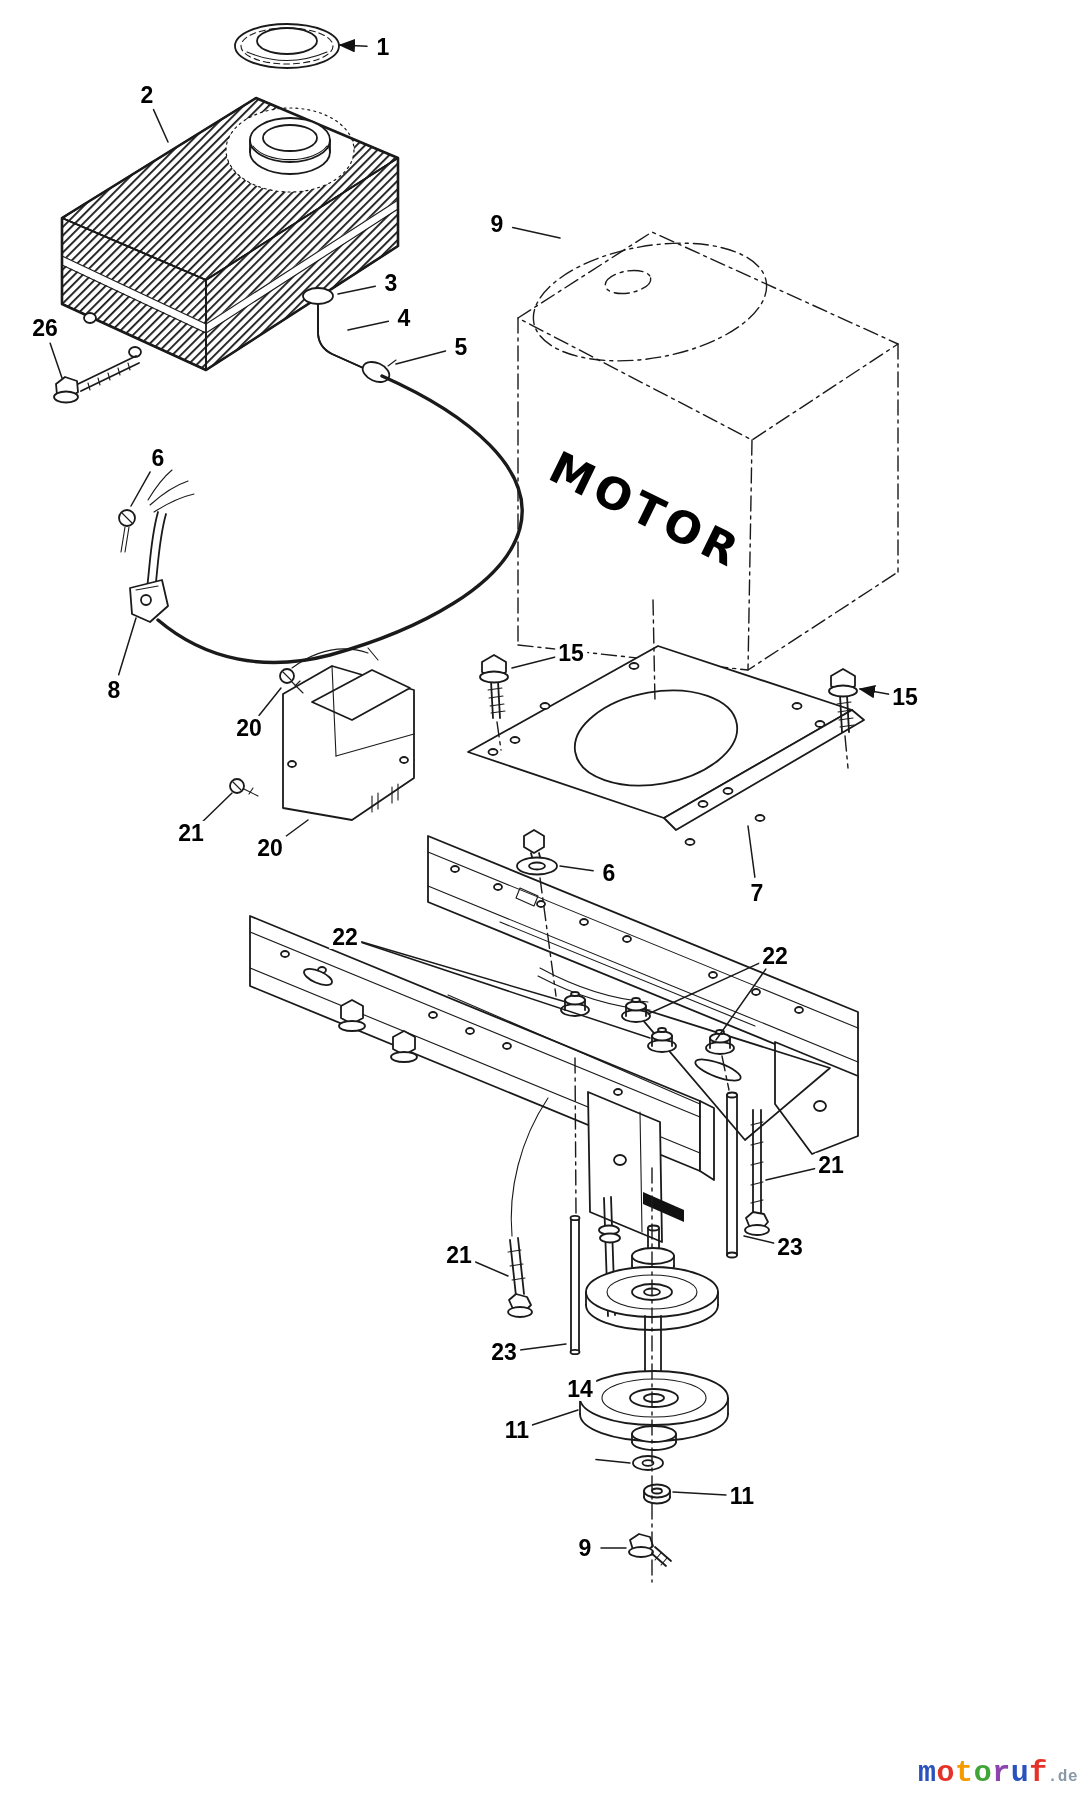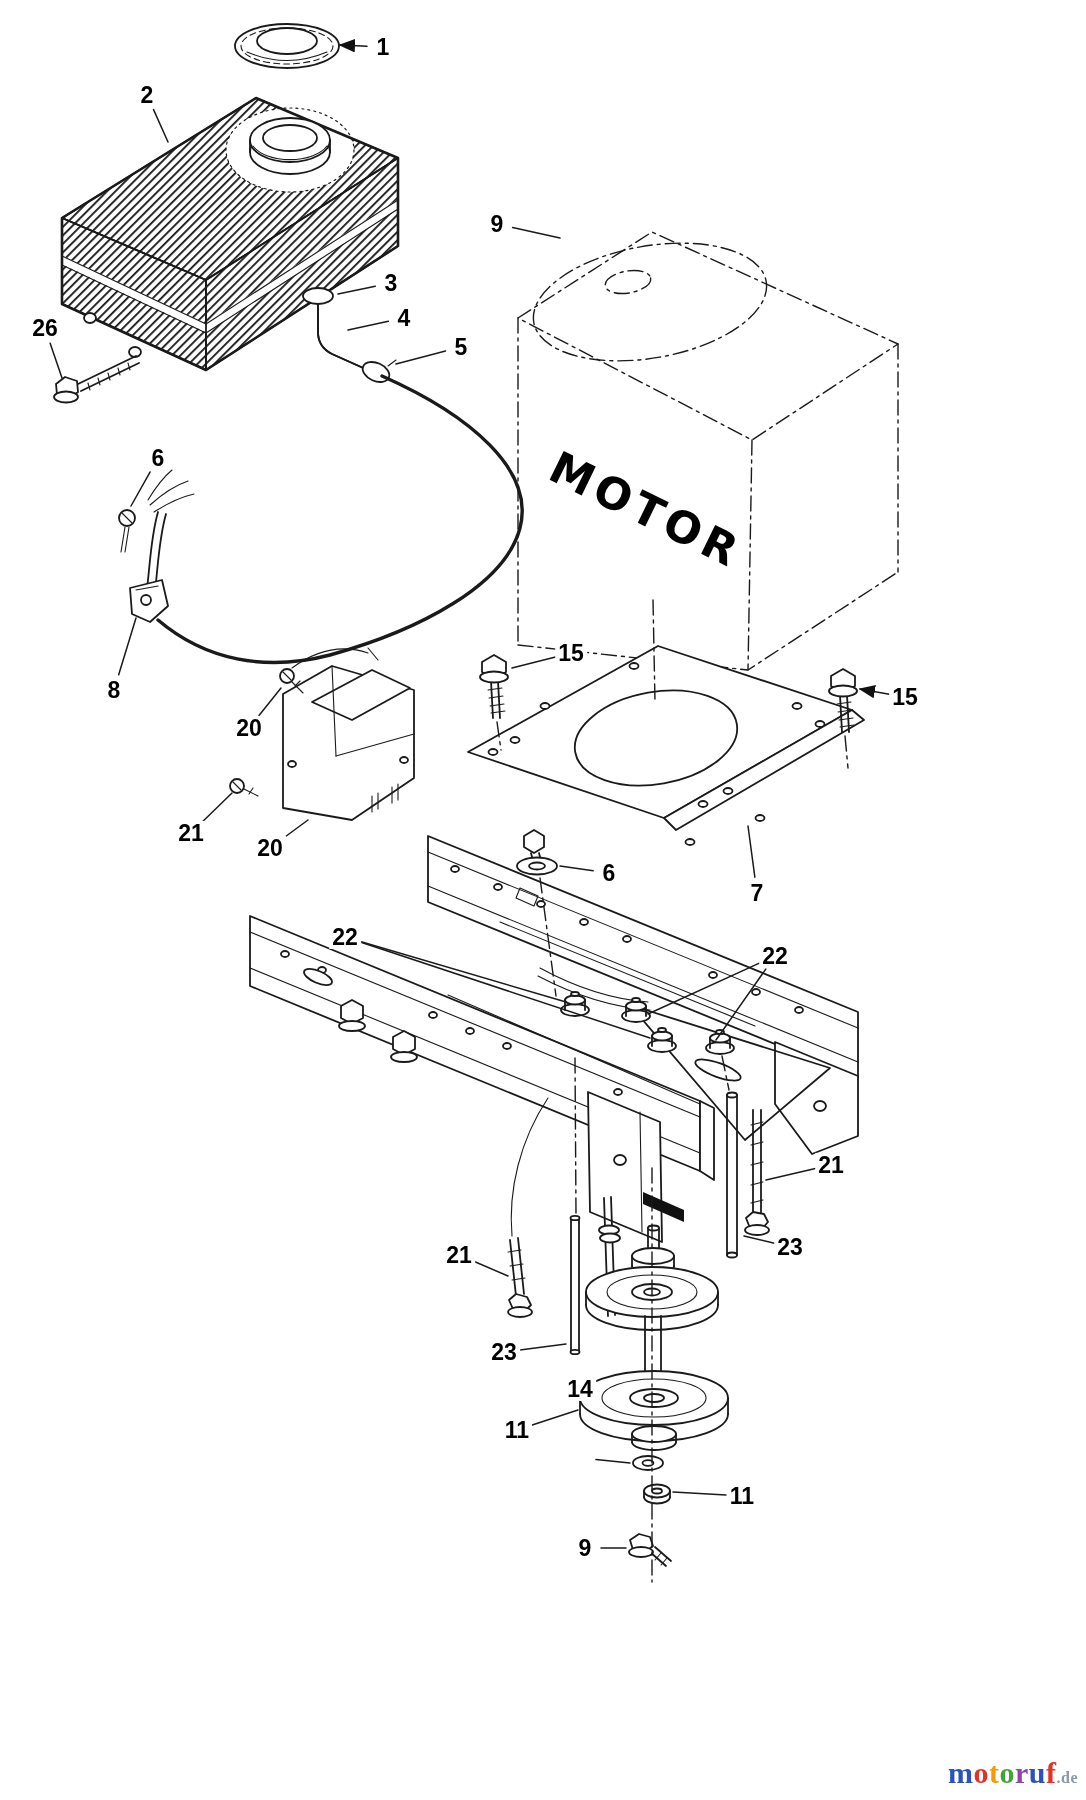--- a/index.html
+++ b/index.html
@@ -14,21 +14,21 @@
   .art .thin{stroke-width:1.1}
   .art .thick{stroke-width:2.6}
   .art .dd{stroke-dasharray:15 5 3 5;stroke-width:1.4}
   .art .dot{stroke-dasharray:2 4;stroke-width:1.2}
   .art .wseam{stroke:#fff;stroke-width:8}
   .art .cable{stroke-width:3.4}
   .art text{stroke:none;fill:#000}
   .motor-text{font-family:"DejaVu Sans",sans-serif;font-weight:bold;font-size:44px;letter-spacing:5px;fill:#000;stroke:#000;stroke-width:1}
   #leader-layer line{stroke:#1a1a1a;stroke-width:1.5}
   .callout{position:absolute;transform:translate(-50%,-50%);font-size:23px;font-weight:bold;color:#000;background:#fff;padding:0 3px;line-height:1.05;z-index:5}
-  .watermark{position:absolute;right:8px;bottom:10px;font-weight:bold;font-size:30px;letter-spacing:.5px;z-index:6;font-family:Liberation Serif, serif}
+  .watermark{position:absolute;right:8px;bottom:10px;font-weight:bold;font-size:30px;letter-spacing:.5px;z-index:6;font-family:Liberation Mono, monospace}
   .watermark span{display:inline-block}
   #brand-suffix{font-size:16px;font-weight:bold;vertical-align:baseline}
 </style>
 </head>
 <body>
 
 <div class="stage">
 
   <svg id="art" width="1086" height="1800" viewBox="0 0 1086 1800">
     <defs>

